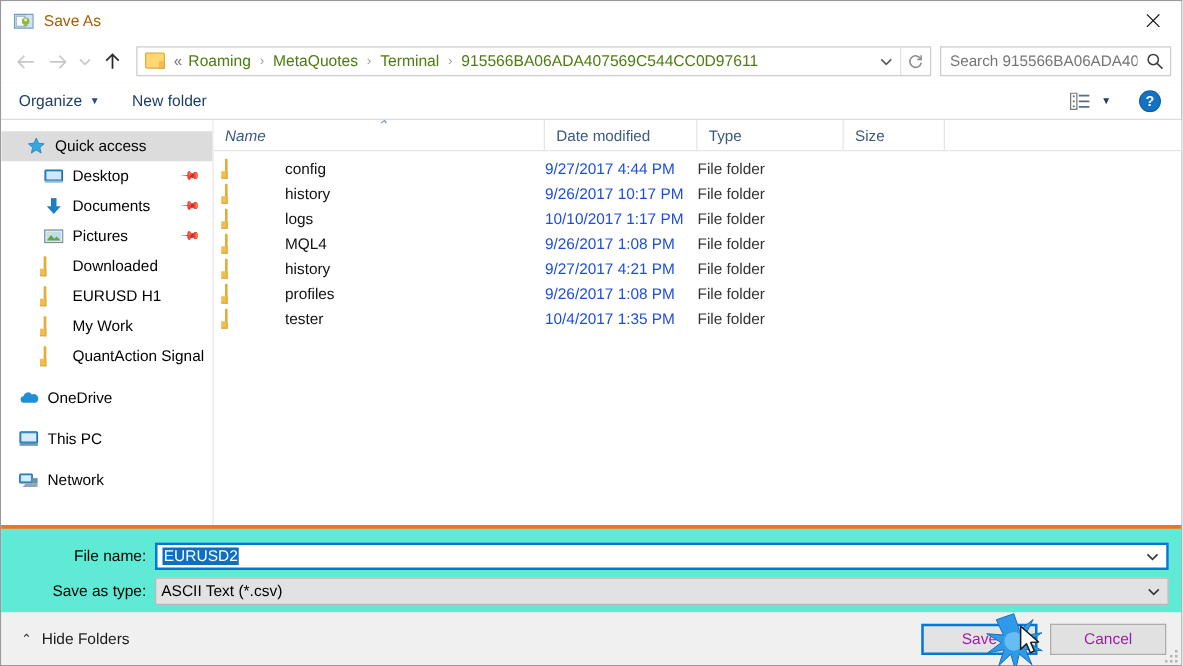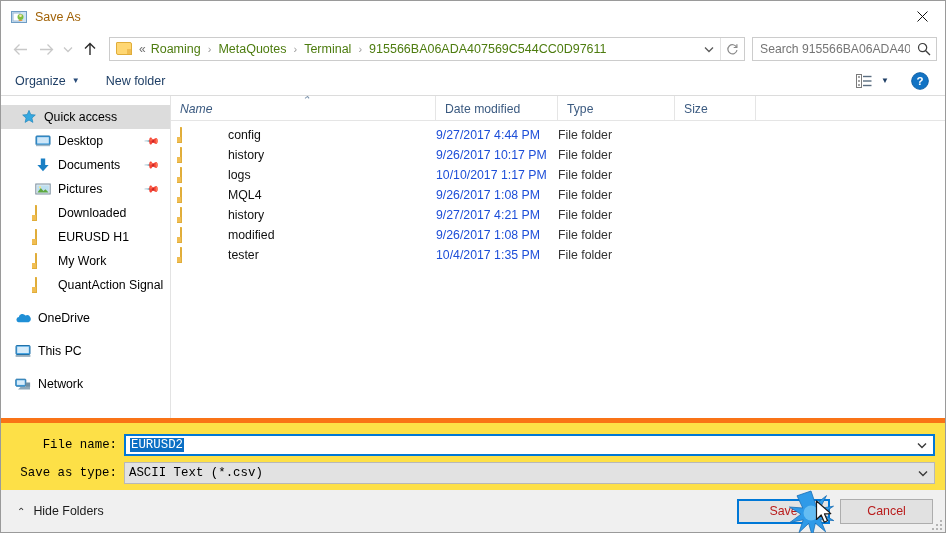--- a/index.html
+++ b/index.html
@@ -279,24 +279,23 @@
   }
   .c-name { width: 265px; flex: 0 0 265px; display: flex; align-items: center; padding-left: 9px; gap: 24px; }
   .c-date { width: 122px; flex: 0 0 122px; color: #1d4ed8; }
   .c-type { width: 117px; flex: 0 0 117px; color: #333333; }
   .c-size { width: 81px;  flex: 0 0 81px; }
   .row-ico { width: 16px; height: 16px; margin-right: 8px; flex: 0 0 16px; position: relative; }
 
   
   #form {
     flex: 0 0 62px;
-    background: #fde047;
-    border-top: 5px solid #f97316;
+    background: #5eead4;
+    border-top: 3px solid #f97316;
     padding-top: 11px;
-    font-family: Liberation Mono, monospace;
   }
   .frow {
     display: flex;
     align-items: center;
     height: 22px;
     margin-bottom: 6px;
   }
   .flabel {
     width: 123px;
     flex: 0 0 123px;
@@ -354,21 +353,21 @@
     margin-left: 4px;
   }
   #hide-caret { font-size: 10px; color: #2a2a2a; margin-right: 8px; }
   #footer-spacer { flex: 1 1 auto; }
   .btn {
     width: 93px;
     height: 25px;
     background: #e1e1e1;
     border: 1px solid #adadad;
     font-size: 12.4px;
-    color: #b91c1c;
+    color: #a21caf;
     display: flex;
     align-items: center;
     justify-content: center;
     margin-left: 10px;
     position: relative;
   }
   .btn.default {
     border: 2px solid #0078d7;
     background: #e3e3e3;
   }
@@ -671,21 +670,21 @@
             <span class="row-ico"><span class="folder"></span></span>
             <span>history</span>
           </div>
           <div class="c-date">9/27/2017 4:21 PM</div>
           <div class="c-type">File folder</div>
           <div class="c-size"></div>
         </div>
         <div class="row">
           <div class="c-name">
             <span class="row-ico"><span class="folder"></span></span>
-            <span>modified</span>
+            <span>profiles</span>
           </div>
           <div class="c-date">9/26/2017 1:08 PM</div>
           <div class="c-type">File folder</div>
           <div class="c-size"></div>
         </div>
         <div class="row">
           <div class="c-name">
             <span class="row-ico"><span class="folder"></span></span>
             <span>tester</span>
           </div>

